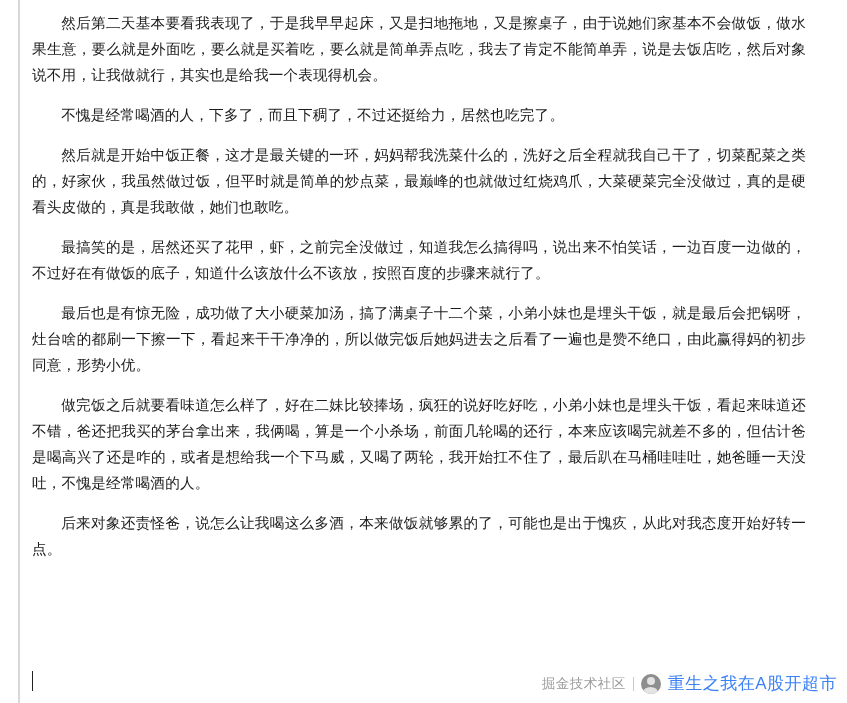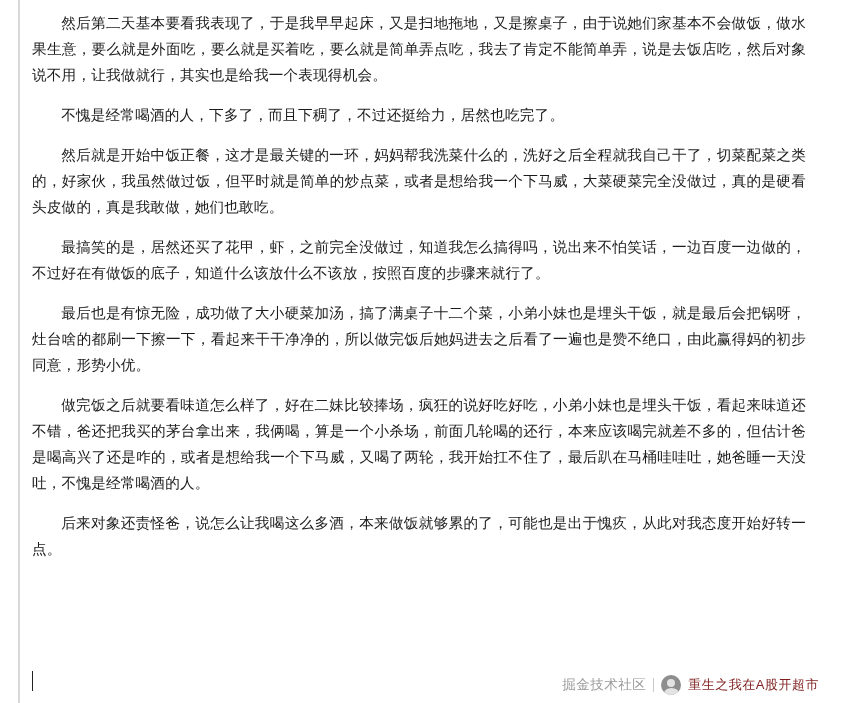--- a/index.html
+++ b/index.html
@@ -44,21 +44,21 @@
     text-align: justify;
     text-indent: 2em;
     letter-spacing: 0.2px;
     font-family: "Liberation Sans", sans-serif;
   }
   p.para:last-child {
     margin-bottom: 0;
   }
   .watermark {
     position: absolute;
-    right: 28px;
+    right: 10px;
     bottom: 8px;
     display: flex;
     align-items: center;
     gap: 7px;
     color: #9a9a9a;
     font-size: 13.5px;
     letter-spacing: 0.5px;
     user-select: none;
   }
   .watermark .wm-text {
@@ -94,42 +94,42 @@
     content: "";
     position: absolute;
     left: 2.5px;
     top: 13px;
     width: 15px;
     height: 11px;
     border-radius: 50% 50% 0 0;
     background: #e3e3e3;
   }
   .wm-name {
-    color: #7f1d1d;
-    font-size: 13px;
+    color: #3b82f6;
+    font-size: 17px;
   }
   .caret {
     position: absolute;
     left: 32px;
     bottom: 12px;
     width: 1px;
     height: 20px;
     background: #222;
   }
 </style>
 </head>
 <body>
 
 <div class="page">
   <div class="left-rule"></div>
 
   <div class="content">
     <p class="para">然后第二天基本要看我表现了，于是我早早起床，又是扫地拖地，又是擦桌子，由于说她们家基本不会做饭，做水果生意，要么就是外面吃，要么就是买着吃，要么就是简单弄点吃，我去了肯定不能简单弄，说是去饭店吃，然后对象说不用，让我做就行，其实也是给我一个表现得机会。</p>
     <p class="para">不愧是经常喝酒的人，下多了，而且下稠了，不过还挺给力，居然也吃完了。</p>
-    <p class="para">然后就是开始中饭正餐，这才是最关键的一环，妈妈帮我洗菜什么的，洗好之后全程就我自己干了，切菜配菜之类的，好家伙，我虽然做过饭，但平时就是简单的炒点菜，或者是想给我一个下马威，大菜硬菜完全没做过，真的是硬看头皮做的，真是我敢做，她们也敢吃。</p>
+    <p class="para">然后就是开始中饭正餐，这才是最关键的一环，妈妈帮我洗菜什么的，洗好之后全程就我自己干了，切菜配菜之类的，好家伙，我虽然做过饭，但平时就是简单的炒点菜，最巅峰的也就做过红烧鸡爪，大菜硬菜完全没做过，真的是硬看头皮做的，真是我敢做，她们也敢吃。</p>
     <p class="para">最搞笑的是，居然还买了花甲，虾，之前完全没做过，知道我怎么搞得吗，说出来不怕笑话，一边百度一边做的，不过好在有做饭的底子，知道什么该放什么不该放，按照百度的步骤来就行了。</p>
     <p class="para">最后也是有惊无险，成功做了大小硬菜加汤，搞了满桌子十二个菜，小弟小妹也是埋头干饭，就是最后会把锅呀，灶台啥的都刷一下擦一下，看起来干干净净的，所以做完饭后她妈进去之后看了一遍也是赞不绝口，由此赢得妈的初步同意，形势小优。</p>
     <p class="para">做完饭之后就要看味道怎么样了，好在二妹比较捧场，疯狂的说好吃好吃，小弟小妹也是埋头干饭，看起来味道还不错，爸还把我买的茅台拿出来，我俩喝，算是一个小杀场，前面几轮喝的还行，本来应该喝完就差不多的，但估计爸是喝高兴了还是咋的，或者是想给我一个下马威，又喝了两轮，我开始扛不住了，最后趴在马桶哇哇吐，她爸睡一天没吐，不愧是经常喝酒的人。</p>
     <p class="para">后来对象还责怪爸，说怎么让我喝这么多酒，本来做饭就够累的了，可能也是出于愧疚，从此对我态度开始好转一点。</p>
 
   </div>
 
   <div class="caret"></div>
 
   <div class="watermark">

